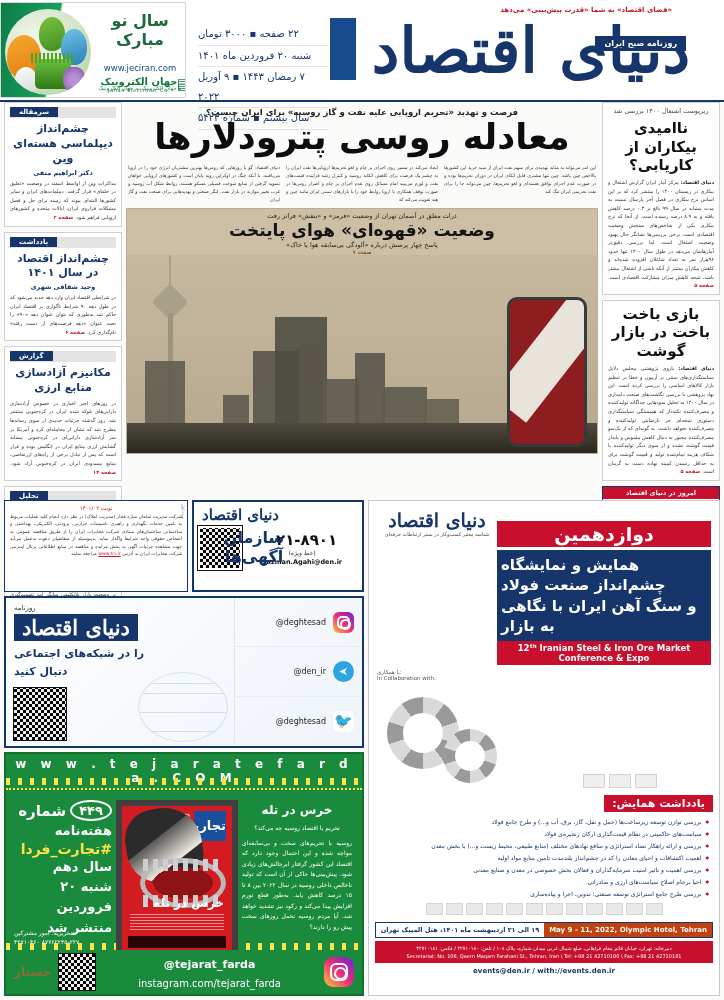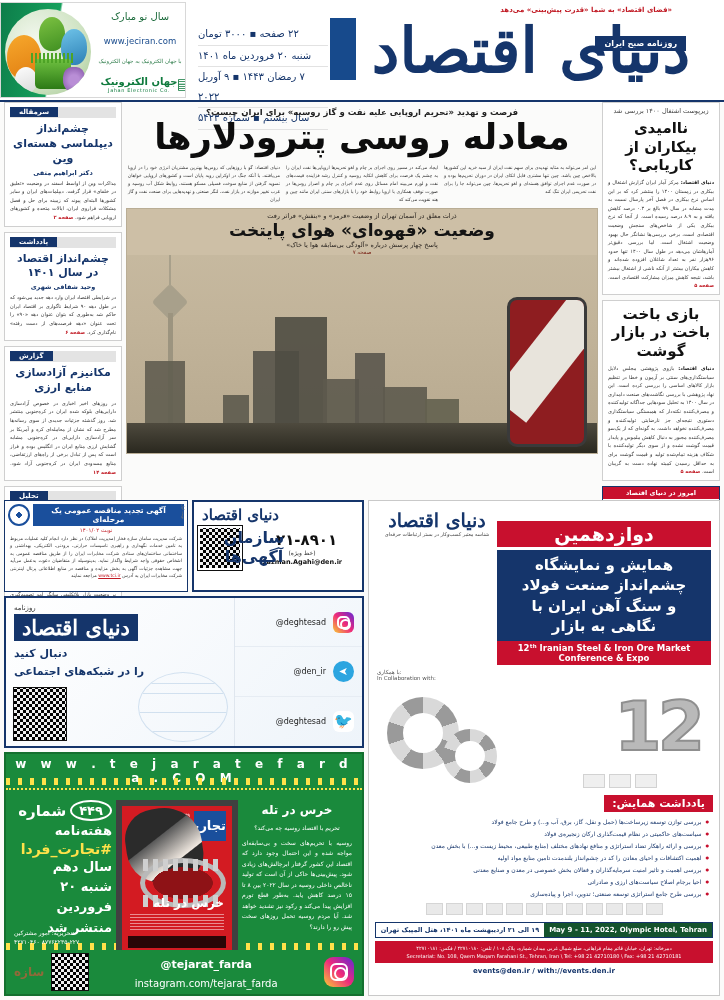--- a/index.html
+++ b/index.html
@@ -30,21 +30,21 @@
   .egg.g { left:34px; top:8px; width:26px; height:34px; background:linear-gradient(160deg,#7dc242,#3f8f21); }
   .egg.b { left:56px; top:20px; width:26px; height:36px; background:linear-gradient(160deg,#6fc3e8,#2b7fb5); }
   .egg.w { left:10px; top:58px; width:22px; height:26px; background:linear-gradient(160deg,#fdfdfd,#d9d9d9); }
   .grass { position:absolute; left:30px; top:50px; width:36px; height:30px;
            background:linear-gradient(#6fc140,#2c7a16); border-radius:3px 3px 5px 5px; }
   .grass:after{content:"";position:absolute;left:-4px;top:-6px;width:44px;height:10px;
            background:repeating-linear-gradient(90deg,#4da326 0 2px,transparent 2px 4px);}
   .lilac{position:absolute;left:58px;top:58px;width:22px;height:26px;
          background:radial-gradient(circle,#b98ed6 30%,#7e4fa3);border-radius:40% 40% 50% 50%;}
   .jec-txt { position:absolute; left:96px; top:8px; width:86px; text-align:center; }
-  .jec-greet { font-size:10px; font-weight:normal; color:#1c6b3c; letter-spacing:-.3px; }
+  .jec-greet { font-size:16px; font-weight:bold; color:#1c6b3c; letter-spacing:-.3px; }
   .jec-url { font-size:8.5px; color:#174a8c; margin-top:14px; direction:ltr; }
   .jec-tag { font-size:5.5px; color:#2f7d4b; margin-top:12px; }
   .jec-brand { position:absolute; left:92px; bottom:4px; width:92px; text-align:center; }
   .jec-brand-fa { font-size:10px; font-weight:bold; color:#0f7a3d; }
   .jec-brand-en { font-size:5px; color:#0f7a3d; letter-spacing:.6px; direction:ltr; }
   .jec-mark { position:absolute; left:176px; bottom:4px; font-size:15px; color:#0f7a3d; font-weight:bold; }
 
   .issue-info {
     position:absolute; left:198px; top:24px; width:130px;
     text-align:left; font-size:10px; line-height:1.95; color:#15356b;
@@ -158,21 +158,21 @@
   
   .expo-top { display:flex; align-items:flex-start; padding:8px 8px 0; }
   .expo-logo { width:120px; }
   .expo-logo-mark { font-family:"DejaVu Serif","Liberation Serif",serif; font-size:19px;
                     font-weight:bold; color:#15356b; text-align:center; letter-spacing:-1px; }
   .expo-logo-sub { font-size:5px; color:#444; text-align:center; }
   .expo-titles { flex:1;margin-top:12px; }
   .expo-ord { background:#c8102e; color:#fff; font-size:19px; font-weight:bold;
               text-align:center; padding:2px 6px; margin-bottom:3px; }
   .expo-main { background:#15356b; color:#fff; font-size:15px; font-weight:bold;
-               text-align:center; line-height:1.35; padding:5px 16px; letter-spacing:-.4px;}
+               text-align:left; line-height:1.35; padding:5px 4px; letter-spacing:-.4px;}
   .expo-en { background:#c8102e; color:#fff; font-size:8.5px; font-weight:bold;
              text-align:center; padding:2px; direction:ltr; }
   .expo-collab { text-align:left; font-size:5.5px; color:#555; padding:4px 8px 0; direction:ltr;}
   .gearwrap { position:relative; height:110px; }
   .gear { position:absolute; border-radius:50%;
           background:conic-gradient(#d9d9d9 0 10%,#9a9a9a 10% 20%,#d9d9d9 20% 30%,#9a9a9a 30% 40%,
           #d9d9d9 40% 50%,#9a9a9a 50% 60%,#d9d9d9 60% 70%,#9a9a9a 70% 80%,#d9d9d9 80% 90%,#9a9a9a 90% 100%);}
   .gear:after{content:"";position:absolute;inset:22%;border-radius:50%;background:#fff;}
   .big12 { position:absolute; right:18px; top:6px; font-size:68px; font-weight:bold;
            color:#b9b9b9; -webkit-text-stroke:2px #8f8f8f; letter-spacing:-4px;
@@ -181,21 +181,21 @@
   .sp { width:22px; height:14px; background:#efefef; border:1px solid #d2d2d2; }
   .expo-topics-h { background:#c8102e; color:#fff; font-size:11px; font-weight:bold;
                    text-align:right; padding:2px 8px; margin:4px 6px 3px; display:inline-block;}
   .topic { font-size:6px; color:#16356b; text-align:right; padding:1.5px 10px; line-height:1.5;}
   .topic:before { content:"\25CF"; color:#c8102e; font-size:4px; margin-left:4px; vertical-align:middle;}
   .logos-strip { display:flex; gap:3px; justify-content:center; padding:4px 6px; }
   .logos-strip span { width:17px; height:12px; background:#e9e9e9; border:1px solid #d5d5d5; display:block;}
   .expo-date { display:flex; margin:3px 6px 0; border:1px solid #15356b; }
   .expo-date-fa { flex:1; background:#fff; color:#15356b; font-size:6.5px; text-align:center;
                   padding:3px 2px; font-weight:bold;}
-  .expo-date-en { flex:1; background:#14532d; color:#fff; font-size:7px; text-align:center;
+  .expo-date-en { flex:1; background:#c2410c; color:#fff; font-size:7px; text-align:center;
                   padding:3px 2px; direction:ltr; font-weight:bold;}
   .expo-addr { background:#c8102e; color:#fff; font-size:5px; text-align:center;
                margin:3px 6px 0; padding:3px 2px; line-height:1.6;}
   .expo-addr .en { direction:ltr; }
   .expo-mail { text-align:center; font-size:7px; color:#15356b; font-weight:bold;
                padding:4px 0 6px; direction:ltr;}
 
   
   .row-ads { display:flex; gap:4px; height:92px; }
   .tender { flex:1; border:1px solid #15356b; background:#fff; padding:3px; position:relative; }
@@ -555,21 +555,20 @@
       </div>
 
       <div class="expo-collab">
         <span>با همکاری:</span><br>
         <span>In Collaboration with:</span>
       </div>
 
       <div class="gearwrap">
         <div class="gear" style="left:18px; top:16px; width:72px; height:72px;"></div>
         <div class="gear" style="left:74px; top:48px; width:54px; height:54px;"></div>
-        <div class="big12">12</div>
         <div class="expo-sponsors" style="position:absolute; right:4px; bottom:0; width:190px;">
           <span class="sp"></span>
             <span class="sp"></span>
             <span class="sp"></span>
         </div>
       </div>
 
       <div style="text-align:right;">
         <div class="expo-topics-h">یادداشت همایش:</div>
       </div>
@@ -623,24 +622,20 @@
               <div class="agahi-special">(خط ویژه)</div>
               <div class="agahi-mail">Sazman.Agahi@den.ir</div>
             </div>
             <div class="qr"></div>
           </div>
           <div class="agahi-word" style="position:absolute; right:48px; top:26px;">سازمان آگهی‌ها</div>
         </div>
 
         <div class="tender">
           <div class="tender-side">نوبت اول</div>
-          <div class="tender-top">
-            <div class="tender-title">آگهی تجدید مناقصه عمومی یک مرحله‌ای</div>
-            <div class="tender-seal"></div>
-          </div>
           <div class="tender-sub">نوبت ۱۴۰۱/۰۲</div>
           <div class="tender-body">
             <span>شرکت مدیریت سامان سازه فخار (مدیریت املاک) در نظر دارد انجام کلیه عملیات مربوط به تامین خدمات نگهداری و راهبری تاسیسات حرارتی، برودتی، الکتریکی، بهداشتی و ساختمانی ساختمان‌های ستادی شرکت مخابرات ایران را از طریق مناقصه عمومی به اشخاص حقوقی واجد شرایط واگذار نماید. بدینوسیله از متقاضیان دعوت به‌عمل می‌آید جهت مشاهده جزئیات آگهی به بخش مزایده و مناقصه در منابع اطلاعاتی پرتال اینترنتی شرکت مخابرات ایران به آدرس</span>
             <span class="lnk">www.tci.ir</span>
             <span>مراجعه نمایند</span>
           </div>
         </div>
       </div>
 
       <div class="social">
@@ -655,22 +650,22 @@
           </div>
           <div class="soc-row">
             <span class="soc-ic tw"></span>
             <span class="soc-handle">@deghtesad</span>
           </div>
         </div>
         <div class="social-right">
           <div class="globe"></div>
           <div class="soc-news">روزنامه</div>
           <div class="soc-logo">دنیای اقتصاد</div>
+          <div class="soc-line">را در شبکه‌های اجتماعی</div>
           <div class="soc-line">دنبال کنید</div>
-          <div class="soc-line">را در شبکه‌های اجتماعی</div>
           <div class="soc-qr"></div>
         </div>
       </div>
 
       <div class="tf">
         <div class="tf-url">w w w . t e j a r a t e f a r d a . C O M</div>
         <div class="tf-dots-t"></div>
         <div class="tf-dots-b"></div>
 
         <div class="tf-body">
@@ -710,18 +705,18 @@
           <span>۸۷۷۶۲۲۳۵-۲۲۷</span>
         </div>
 
         <div class="tf-foot">
           <span class="tf-ig"></span>
           <span class="tf-handles">
             <span class="a">@tejarat_farda</span><br>
             <span class="b">instagram.com/tejarat_farda</span>
           </span>
           <span class="tf-qr"></span>
-          <span class="tf-jostar">سازه</span>
+          <span class="tf-jostar">جستار</span>
         </div>
       </div>
     </div>
   </div>
 </div>
 
 </body></html>

